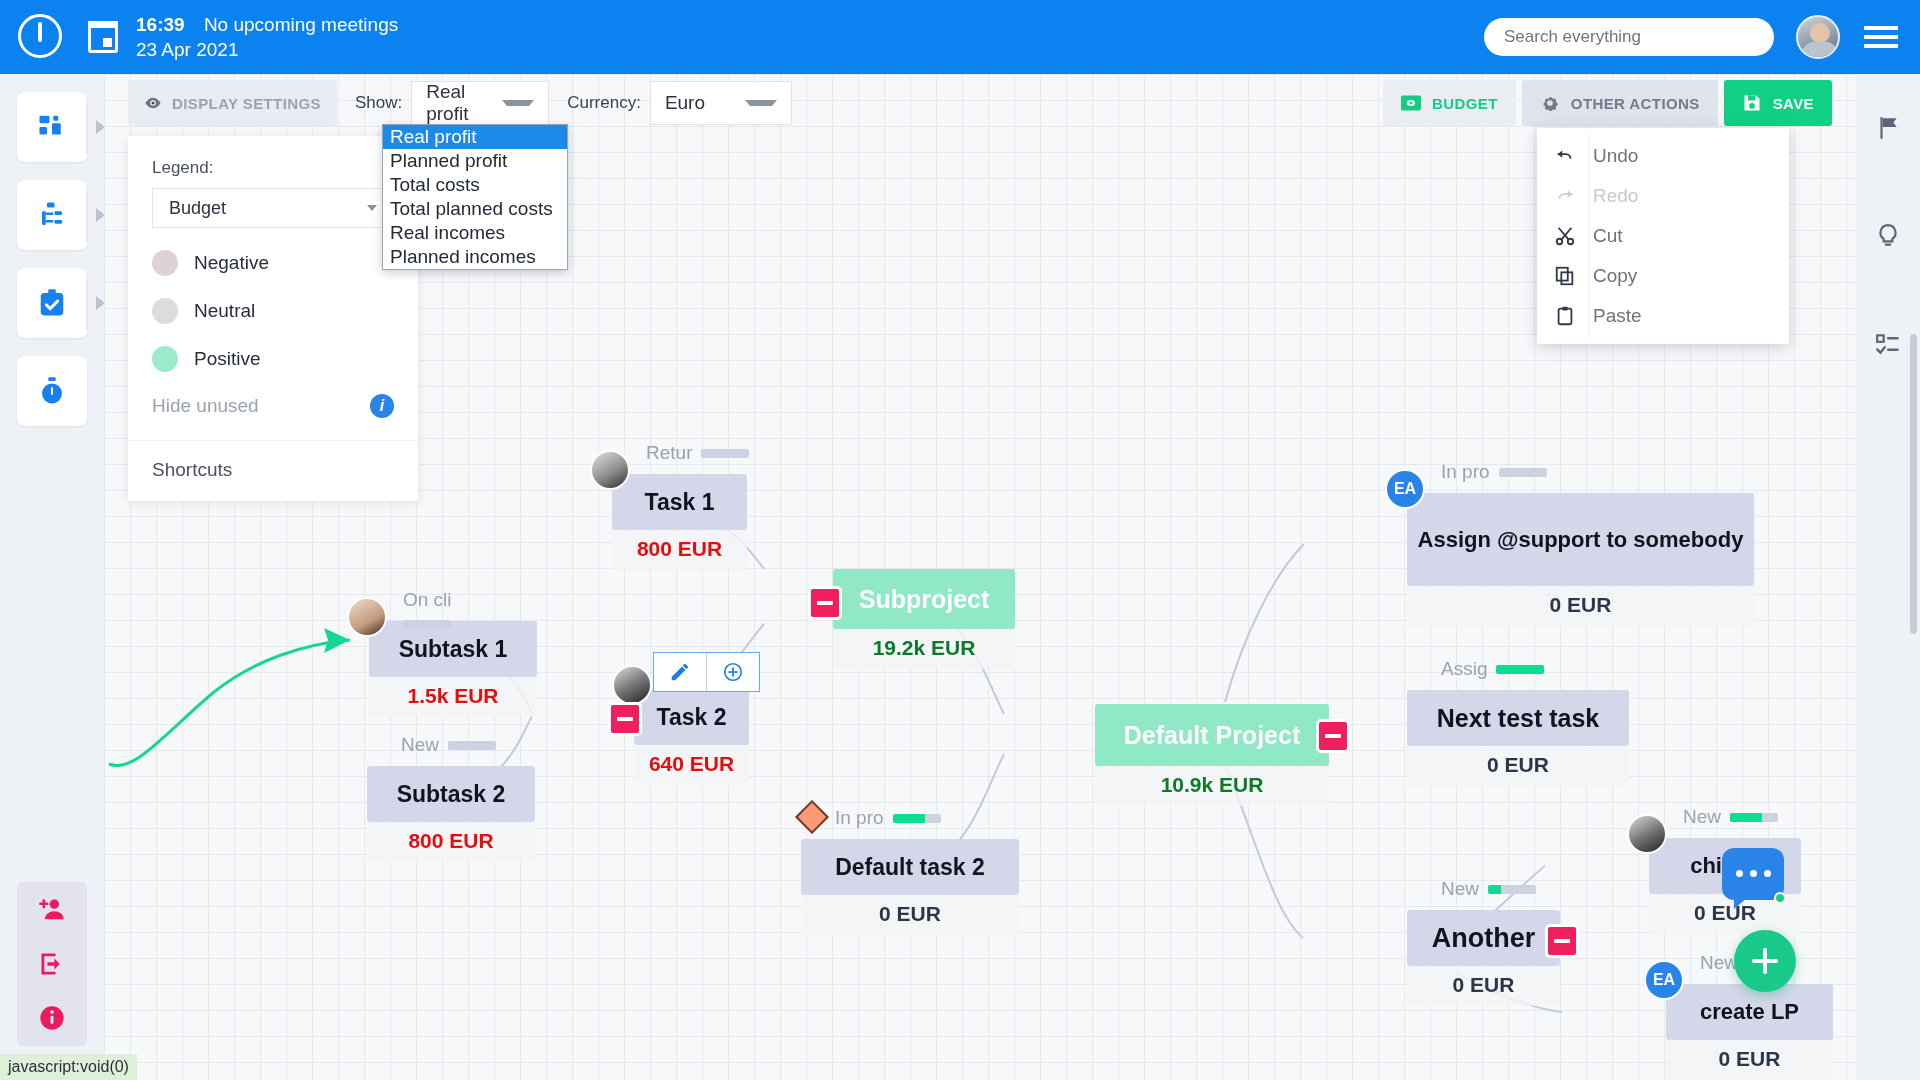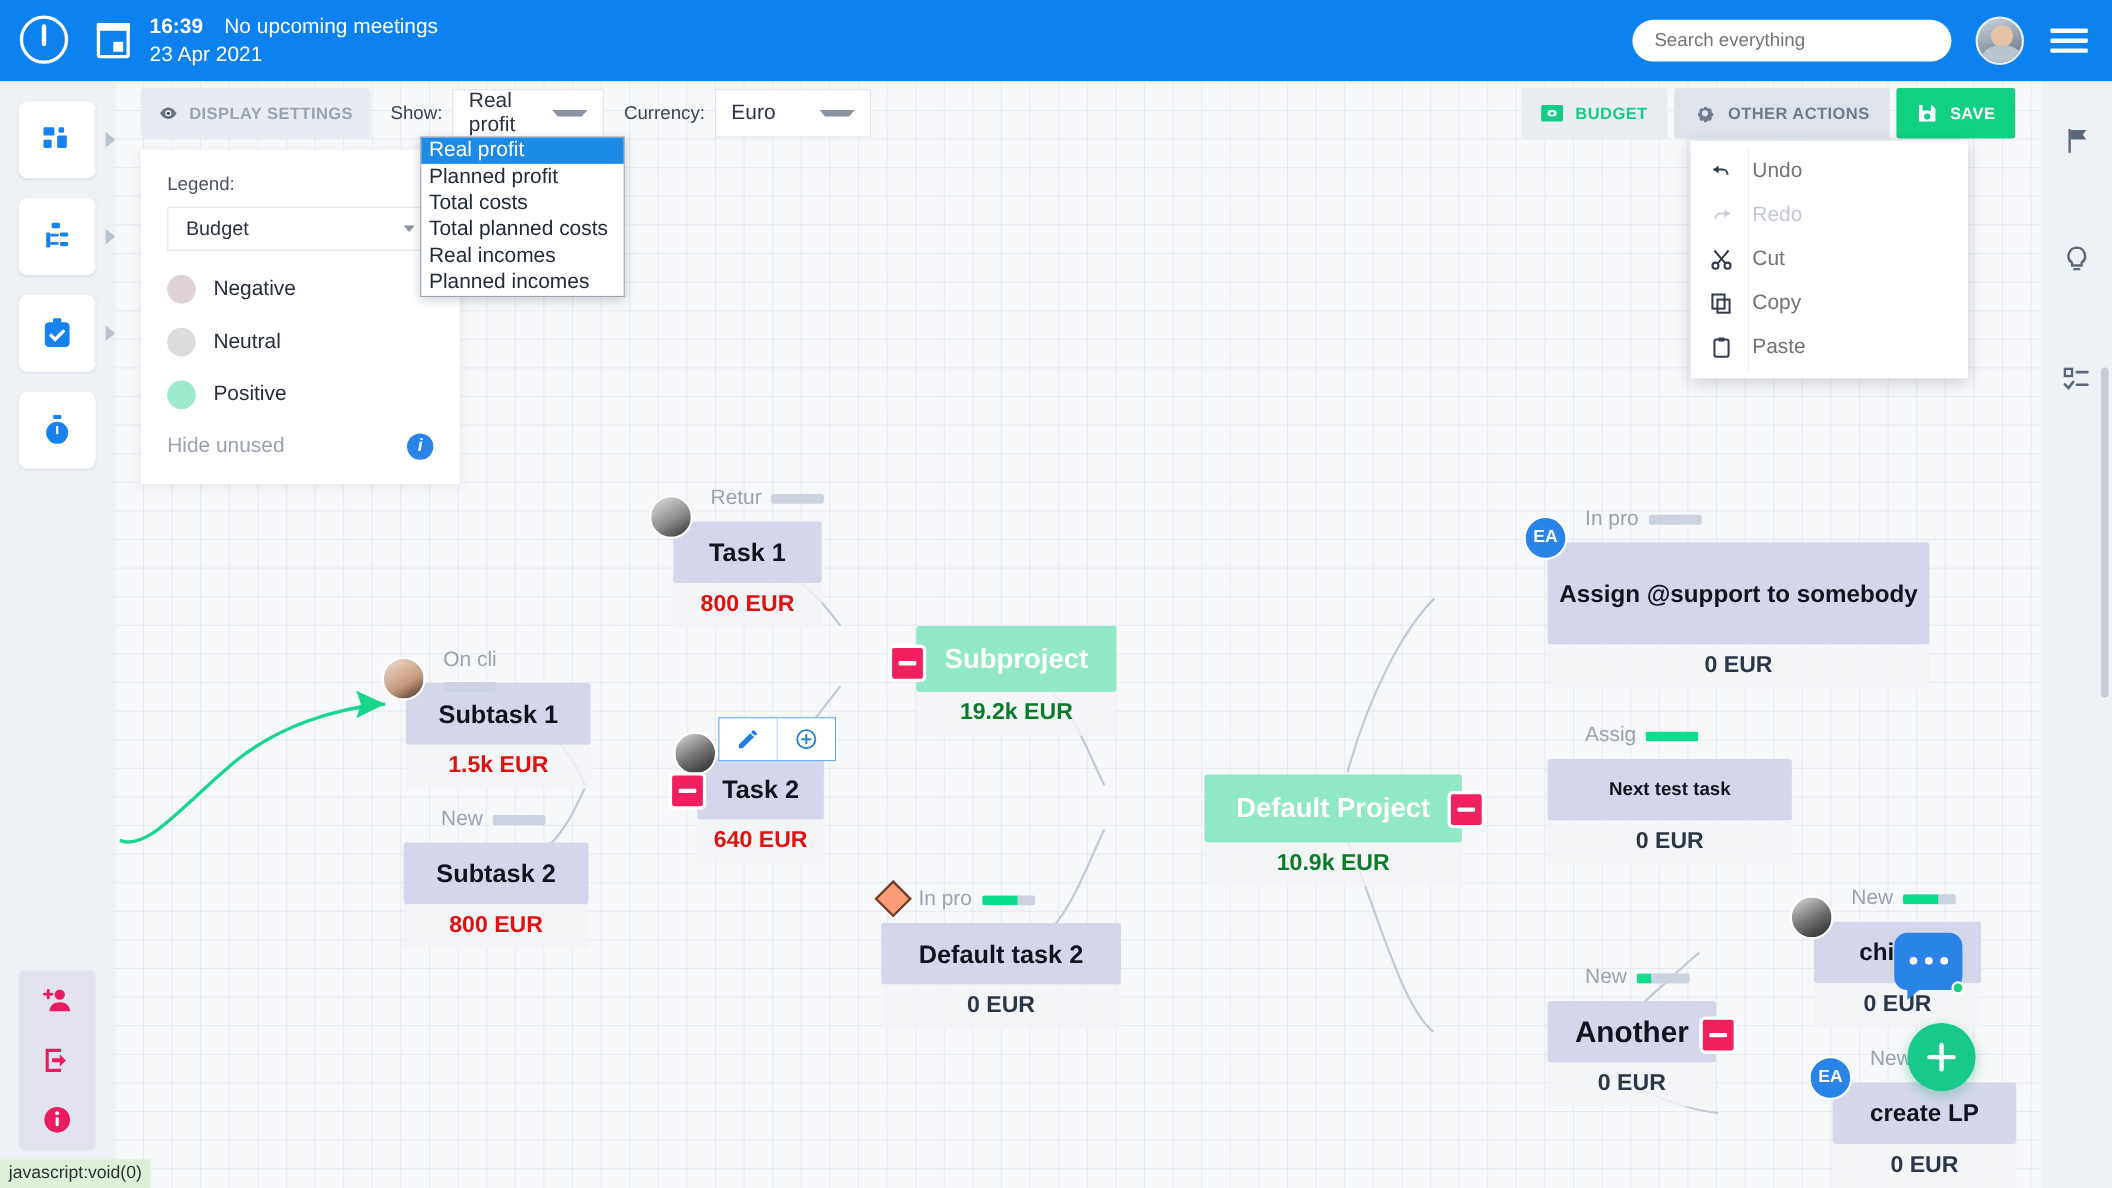--- a/index.html
+++ b/index.html
@@ -472,21 +472,21 @@
         <div class="node-amt amt-dark">0 EUR</div>
         <div class="node-avatar av-ea" style="left: -22px; top: -24px;">EA</div>
       </div>
       <div class="node" style="left: 1303px; top: 616px; width: 222px;">
         <div class="node-status" style="left:34px; top:-32px;">
           <span>Assig</span>
           <span class="prog">
             <i style="width:100%"></i>
           </span>
         </div>
-        <div class="node-box task" style="height:56px; font-size:17px; padding:0 10px;">Next test task</div>
+        <div class="node-box task" style="height:56px; font-size:25px; padding:0 10px;">Next test task</div>
         <div class="node-amt amt-dark">0 EUR</div>
       </div>
       <div class="node" style="left: 1303px; top: 836px; width: 153px;">
         <div class="node-status" style="left:34px; top:-32px;">
           <span>New</span>
           <span class="prog">
             <i style="width:28%"></i>
           </span>
         </div>
         <div class="node-box task" style="height:56px; font-size:27px; padding:0 10px;">Another</div>
@@ -692,15 +692,16 @@
       </div>
       <div class="lg-row">
         <span class="lg-dot" style="background:#9de9cb"></span>
         <span class="lg-label">Positive</span>
       </div>
     </div>
   <div id="hide-unused">
     <span class="hu-label">Hide unused</span>
     <span class="info-badge">i</span>
   </div>
+  <div id="legend-foot">Shortcuts</div>
 </div>
 
 <div id="statusbar">javascript:void(0)</div>
 
 </body></html>

